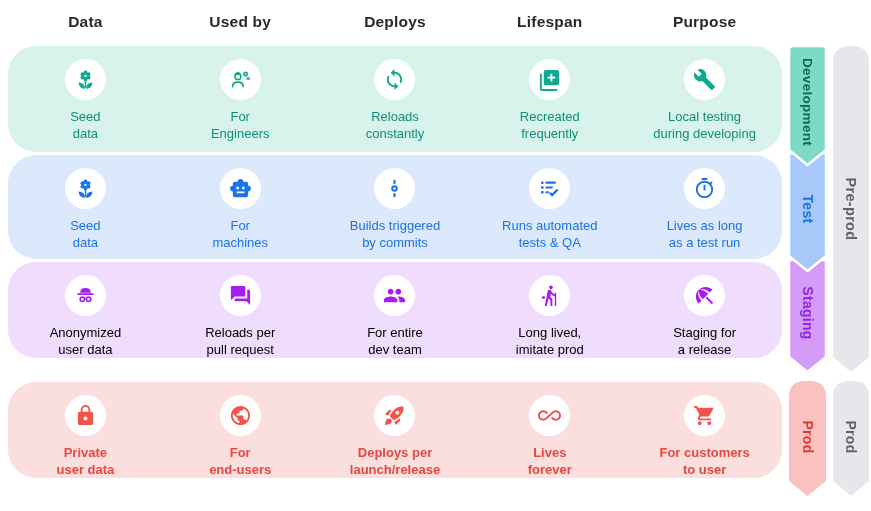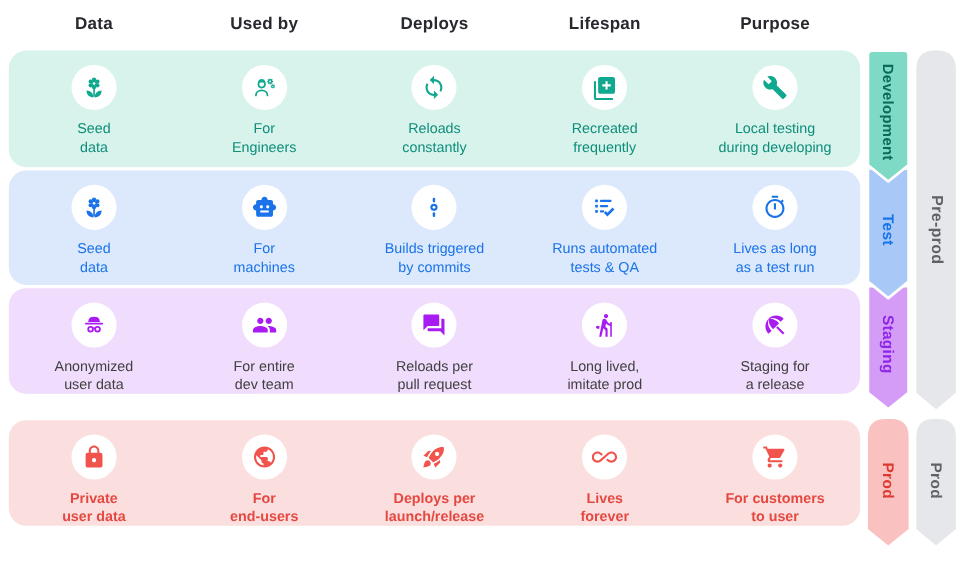--- a/index.html
+++ b/index.html
@@ -8,39 +8,39 @@
     font-family:"Liberation Sans", sans-serif;background:#ffffff;
   }
   .headers{
     position:absolute;left:8px;top:13px;width:774px;height:24px;
     display:grid;grid-template-columns:repeat(5,1fr);
   }
   .header-label{
     text-align:center;font-size:15.5px;font-weight:700;color:#27292e;letter-spacing:.2px;
   }
   .row{
-    position:absolute;left:8px;width:774px;border-radius:16px;
+    position:absolute;left:8px;width:774px;border-radius:28px;
     display:grid;grid-template-columns:repeat(5,1fr);
   }
   .row-dev{top:46px;height:106px;background:#D8F3EC;}
   .row-test{top:155px;height:104px;background:#DCE8FB;}
   .row-staging{top:262px;height:96px;background:#F0DCFD;}
   .row-prod{top:382px;height:96px;background:#FBDFDF;}
   .cell{display:flex;flex-direction:column;align-items:center;padding-top:13px;}
   .icon-circle{
     width:41px;height:41px;border-radius:50%;background:#ffffff;flex:0 0 auto;
     display:flex;align-items:center;justify-content:center;
   }
   .icon{width:23px;height:23px;display:block;}
   .cell-label{
     margin-top:8px;font-size:13px;line-height:1.32;text-align:center;white-space:pre-line;
   }
   .row-dev .icon-circle{color:#10A88E;} .row-dev .cell-label{color:#0E8E7A;}
   .row-test .icon-circle{color:#1A73E8;} .row-test .cell-label{color:#1A73E8;}
-  .row-staging .icon-circle{color:#A81CF2;} .row-staging .cell-label{color:#404040;}
+  .row-staging .icon-circle{color:#A81CF2;} .row-staging .cell-label{color:#000000;}
   .row-prod .icon-circle{color:#F0544C;} .row-prod .cell-label{color:#E54840;font-weight:bold;}
   .ribbons-svg{position:absolute;left:786px;top:0;width:85px;height:511px;}
   .ribbon-text{
     font-family:"Liberation Sans", sans-serif;font-weight:600;letter-spacing:.3px;
   }
 </style>
 </head>
 <body>
 
 <div class="canvas">
@@ -210,34 +210,34 @@
         <path d="M15.3 12.9a3.1 3.1 0 100 6.2 3.1 3.1 0 000-6.2zm0 1.7a1.4 1.4 0 110 2.8 1.4 1.4 0 010-2.8z"></path>
         <path d="M10.5 14.7q1.5-1.1 3 0l-.4 1.2q-1.1-.8-2.2 0z"></path>
       </svg>
         </span>
       <div class="cell-label">Anonymized
 user data</div>
     </div>
     <div class="cell">
       <span class="icon-circle">
           <svg class="icon" viewBox="0 0 24 24" fill="currentColor">
+        <path d="M21 6h-2v9H6v2c0 .55.45 1 1 1h11l4 4V7c0-.55-.45-1-1-1zM17 12V3c0-.55-.45-1-1-1H3c-.55 0-1 .45-1 1v14l4-4h10c.55 0 1-.45 1-1z"></path>
+      </svg>
+        </span>
+      <div class="cell-label">Reloads per
+pull request</div>
+    </div>
+    <div class="cell">
+      <span class="icon-circle">
+          <svg class="icon" viewBox="0 0 24 24" fill="currentColor">
         <path d="M16 11c1.66 0 2.99-1.34 2.99-3S17.66 5 16 5c-1.66 0-3 1.34-3 3s1.34 3 3 3zm-8 0c1.66 0 2.99-1.34 2.99-3S9.66 5 8 5C6.34 5 5 6.34 5 8s1.34 3 3 3zm0 2c-2.33 0-7 1.17-7 3.5V19h14v-2.5c0-2.33-4.67-3.5-7-3.5zm8 0c-.29 0-.62.02-.97.05 1.16.84 1.97 1.97 1.97 3.45V19h6v-2.5c0-2.33-4.67-3.5-7-3.5z"></path>
       </svg>
         </span>
       <div class="cell-label">For entire
 dev team</div>
-    </div>
-    <div class="cell">
-      <span class="icon-circle">
-          <svg class="icon" viewBox="0 0 24 24" fill="currentColor">
-        <path d="M21 6h-2v9H6v2c0 .55.45 1 1 1h11l4 4V7c0-.55-.45-1-1-1zM17 12V3c0-.55-.45-1-1-1H3c-.55 0-1 .45-1 1v14l4-4h10c.55 0 1-.45 1-1z"></path>
-      </svg>
-        </span>
-      <div class="cell-label">Reloads per
-pull request</div>
     </div>
     <div class="cell">
       <span class="icon-circle">
           <svg class="icon" viewBox="0 0 24 24" fill="currentColor">
         <path d="M13.5 5.5c1.1 0 2-.9 2-2s-.9-2-2-2-2 .9-2 2 .9 2 2 2zM17.5 10.78c-1.23-.37-2.22-1.17-2.8-2.18l-1-1.6c-.41-.65-1.11-1-1.84-1-.78 0-1.59.5-1.78 1.44L7 23h2.1l1.8-8 2.1 2v6h2v-7.5l-2.1-2 .6-3c1 1.15 2.41 2.01 4 2.34V23H19V9h-1.5v1.78zM7.43 13.13l-2.12-.41c-.54-.11-1.07.25-1.18.79l-.12.61c-.11.54.25 1.07.79 1.18l2.12.41.51-2.58z"></path>
       </svg>
         </span>
       <div class="cell-label">Long lived,
 imitate prod</div>
     </div>

